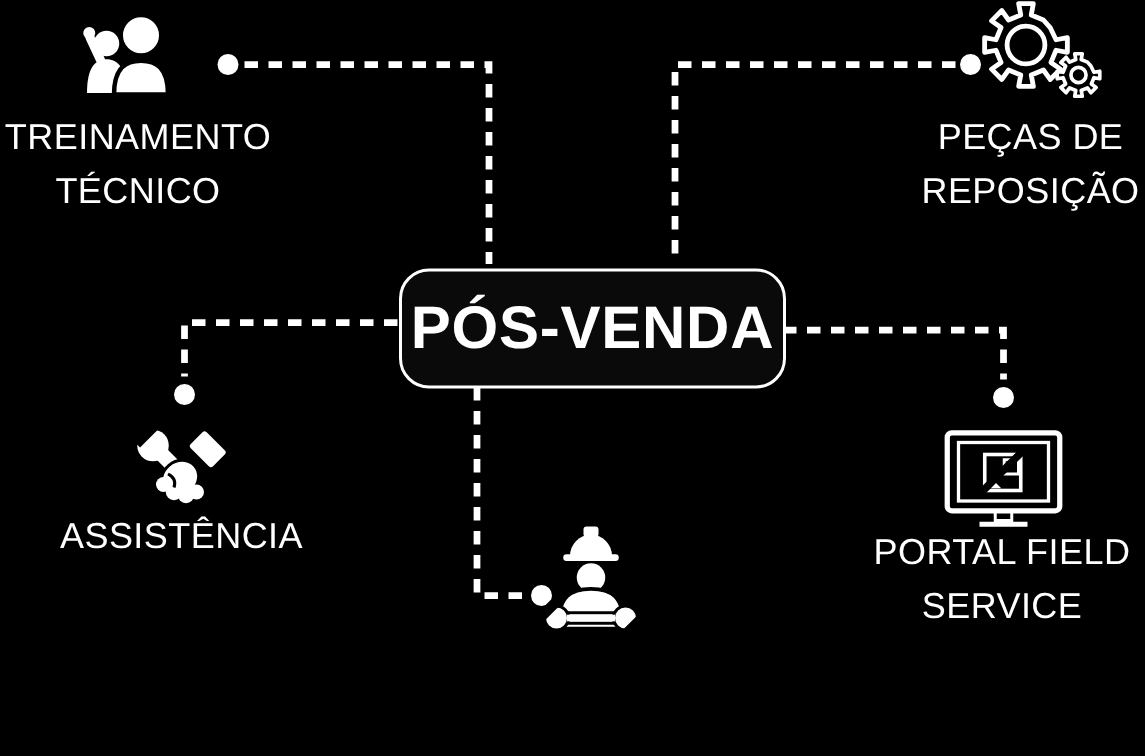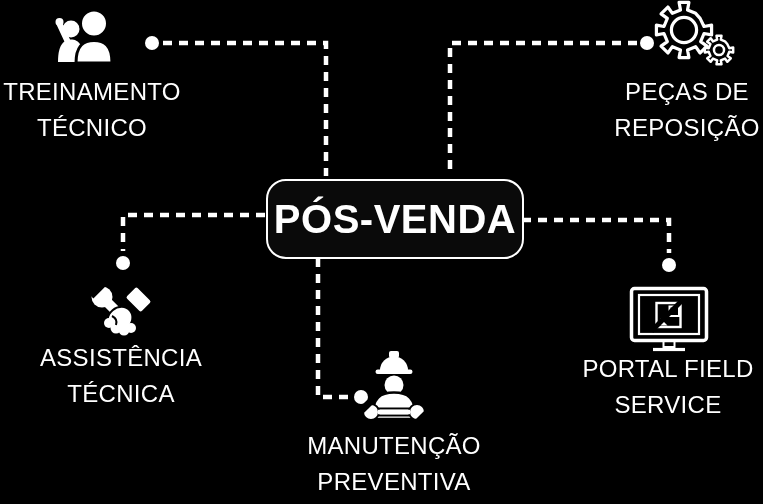--- a/index.html
+++ b/index.html
@@ -131,26 +131,21 @@
     <div>TÉCNICO</div>
   </div>
 
   <div class="label label-n2">
     <div>PEÇAS DE</div>
     <div>REPOSIÇÃO</div>
   </div>
 
   <div class="label label-n3">
     <div>ASSISTÊNCIA</div>
-    <div>TÉCNICA</div>
   </div>
 
-  <div class="label label-n4">
-    <div>MANUTENÇÃO</div>
-    <div>PREVENTIVA</div>
-  </div>
 
   <div class="label label-n5">
     <div>PORTAL FIELD</div>
     <div>SERVICE</div>
   </div>
 
 </div>
 
 </body></html>

